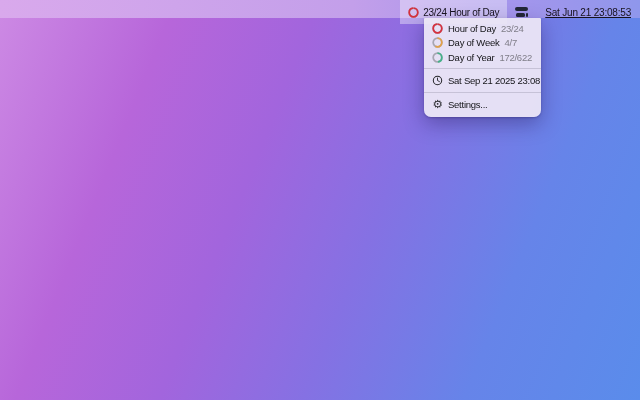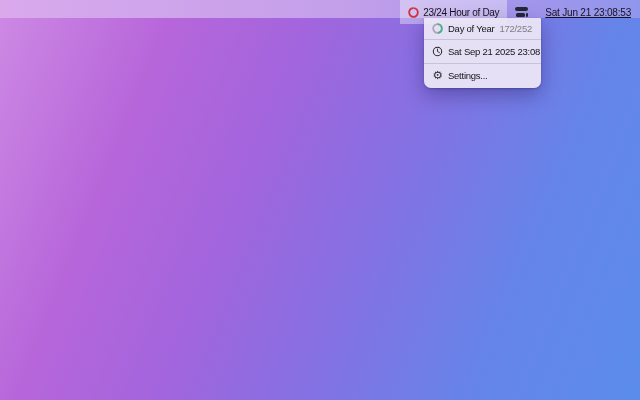--- a/index.html
+++ b/index.html
@@ -79,30 +79,46 @@
     </span>
   </div>
 
   <div class="mb-item mb-clock">
     <span>Sat Jun 21 23:08:53</span>
   </div>
 </div>
 
 <div class="dropdown">
 
+  <div class="menu-row">
+    <svg class="ring" viewBox="0 0 12 12">
+      <circle class="track" cx="6" cy="6" r="4.7" fill="none" stroke-width="1.9" stroke="#a8a6b2"></circle>
+      <circle class="arc" cx="6" cy="6" r="4.7" fill="none" stroke-width="1.9" transform="rotate(-90 6 6)" stroke="#d7303e" stroke-dasharray="28.290670164106803 29.530970943744055"></circle>
+    </svg>
+    <span class="menu-label">Hour of Day</span>
+    <span class="menu-value">23/24</span>
+  </div>
 
+  <div class="menu-row">
+    <svg class="ring" viewBox="0 0 12 12">
+      <circle class="track" cx="6" cy="6" r="4.7" fill="none" stroke-width="1.9" stroke="#a8a6b2"></circle>
+      <circle class="arc" cx="6" cy="6" r="4.7" fill="none" stroke-width="1.9" transform="rotate(-90 6 6)" stroke="#e2a048" stroke-dasharray="16.862184408877855 29.530970943744055"></circle>
+    </svg>
+    <span class="menu-label">Day of Week</span>
+    <span class="menu-value">4/7</span>
+  </div>
 
 
   <div class="menu-row">
     <svg class="ring" viewBox="0 0 12 12">
       <circle class="track" cx="6" cy="6" r="4.7" fill="none" stroke-width="1.9" stroke="#a8a6b2"></circle>
       <circle class="arc" cx="6" cy="6" r="4.7" fill="none" stroke-width="1.9" transform="rotate(-90 6 6)" stroke="#44b189" stroke-dasharray="13.909087314503449 29.530970943744055"></circle>
     </svg>
     <span class="menu-label">Day of Year</span>
-    <span class="menu-value">172/252</span>
+    <span class="menu-value">172/622</span>
   </div>
 
   <div class="separator"></div>
 
   <div class="menu-row tall">
     <svg class="clock-icon" viewBox="0 0 12 12">
       <circle cx="6" cy="6" r="4.6" fill="none" stroke="#232328" stroke-width="1.1"></circle>
       <path d="M6 3.3 L6 6 L8.1 7.2" fill="none" stroke="#232328" stroke-width="1" stroke-linecap="round"></path>
     </svg>
     <span class="menu-label">Sat Sep 21 2025 23:08</span>

